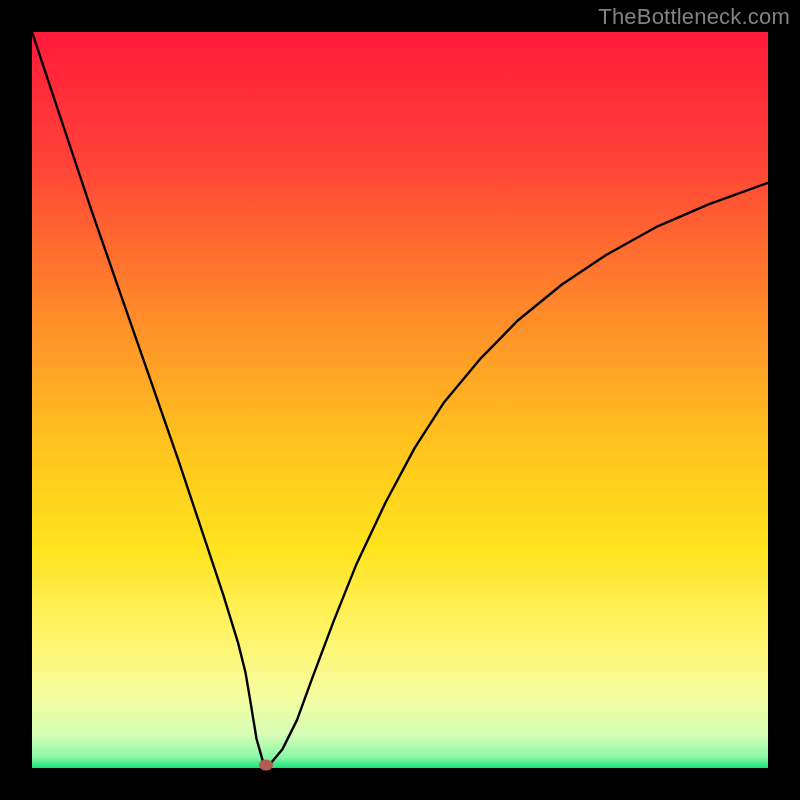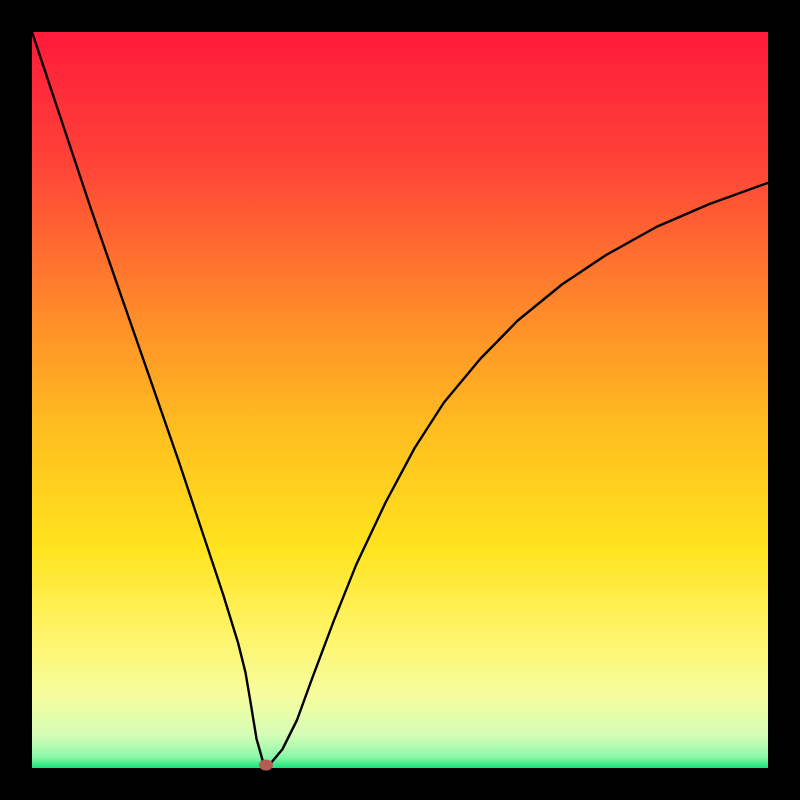--- a/index.html
+++ b/index.html
@@ -53,13 +53,14 @@
 </head>
 <body>
 
 <div class="frame">
   <div class="plot" id="plot" style="background: linear-gradient(rgb(255, 26, 58) 0%, rgb(255, 68, 56) 18%, rgb(255, 138, 42) 38%, rgb(255, 193, 31) 55%, rgb(255, 227, 30) 70%, rgb(255, 245, 106) 82%, rgb(246, 253, 158) 90%, rgb(214, 253, 183) 95.5%, rgb(140, 248, 168) 98.5%, rgb(24, 227, 122) 100%);">
     <svg class="curve" id="curve-svg" viewBox="0 0 736 736" preserveAspectRatio="none">
       <path id="curve-path" fill="none" stroke-width="2.4" stroke-linejoin="round" stroke-linecap="round" d="M 0.00 0.00 L 29.44 88.32 L 58.88 176.64 L 88.32 261.28 L 117.76 345.92 L 147.20 430.56 L 176.64 518.88 L 191.36 563.04 L 206.08 610.88 L 213.44 640.32 L 217.86 666.08 L 224.48 706.56 L 231.10 730.11 L 239.20 730.85 L 250.24 717.60 L 264.96 688.16 L 279.68 647.68 L 301.76 588.80 L 323.84 533.60 L 353.28 471.04 L 382.72 415.84 L 412.16 370.21 L 448.96 326.05 L 485.76 288.51 L 529.92 252.45 L 574.08 223.01 L 625.60 194.30 L 677.12 172.22 L 736.00 150.88" stroke="#000000"></path>
     </svg>
     <div class="marker" id="marker" style="left: 234.048px; top: 733.056px; background: rgb(181, 93, 85);"></div>
   </div>
+  <div class="watermark">TheBottleneck.com</div>
 </div>
 
 </body></html>

